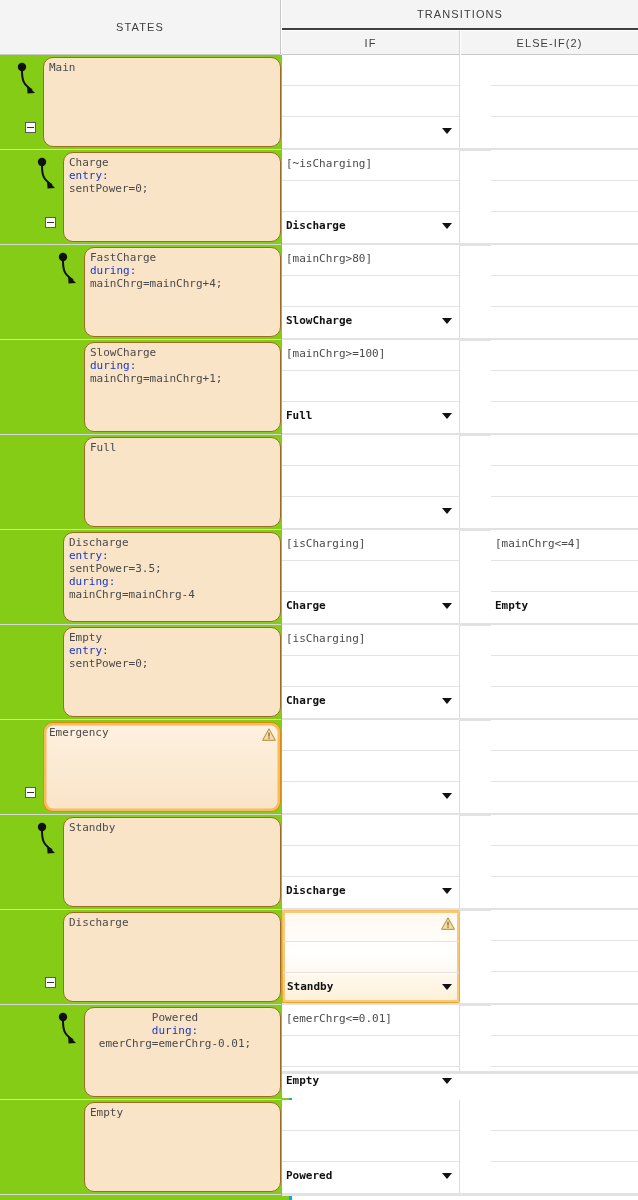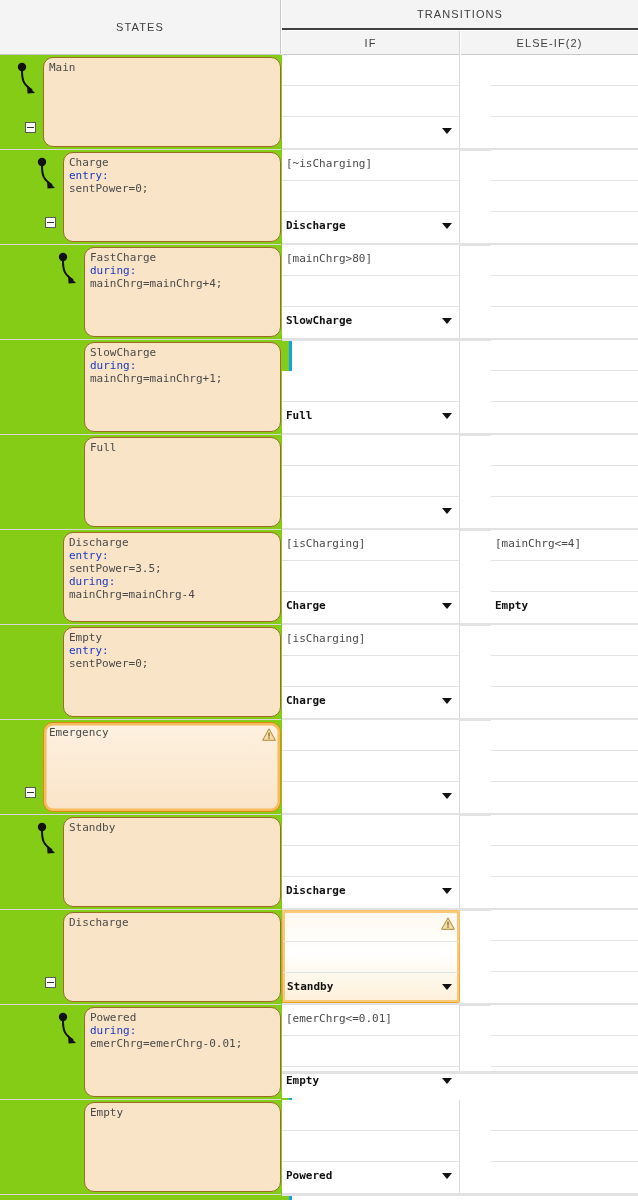--- a/index.html
+++ b/index.html
@@ -245,21 +245,21 @@
         <div class="state-box" style="left: 63px;">
           <div class="state-label"><span>Discharge</span></div>
         </div>
       </div>
       <div class="state-row" style="top: 950px; height: 95px;">
         <div class="dtrans" style="left: 56px;"><svg viewBox="0 0 30 40" width="30" height="40">
             <circle cx="7" cy="6" r="4.2" fill="#111"></circle>
             <path d="M7 10 C7 20, 9 24, 17 29" fill="none" stroke="#111" stroke-width="2"></path>
             <path d="M12 24 L20 32 L12.5 32.5 Z" fill="#111"></path>
           </svg></div>
-        <div class="state-box" style="left: 84px;">
+        <div class="state-box" style="left: 84px; text-align: center;">
           <div class="state-label"><span>Powered</span>
 <span class="kw">during:</span>
 <span>emerChrg=emerChrg-0.01;</span></div>
         </div>
       </div>
       <div class="state-row" style="top: 1045px; height: 95px;">
         <div class="state-box" style="left: 84px;">
           <div class="state-label"><span>Empty</span></div>
         </div>
       </div>
@@ -342,20 +342,23 @@
           </div>
           <div class="tcell r2">
             <div class="tcell-txt dest"></div>
             <div class="caret"></div>
           </div>
         </div>
         <div class="tgroup-sep"></div>
       </div>
       <div class="tgroup" style="top: 285px; height: 93px;">
         <div class="tcol if">
+          <div class="tcell r0">
+            <div class="tcell-txt">[mainChrg&gt;=100]</div>
+          </div>
           <div class="tcell r1">
             <div class="tcell-txt"></div>
           </div>
           <div class="tcell r2">
             <div class="tcell-txt dest">Full</div>
             <div class="caret"></div>
           </div>
         </div>
         <div class="tcol elseif">
           <div class="tcell r0">

